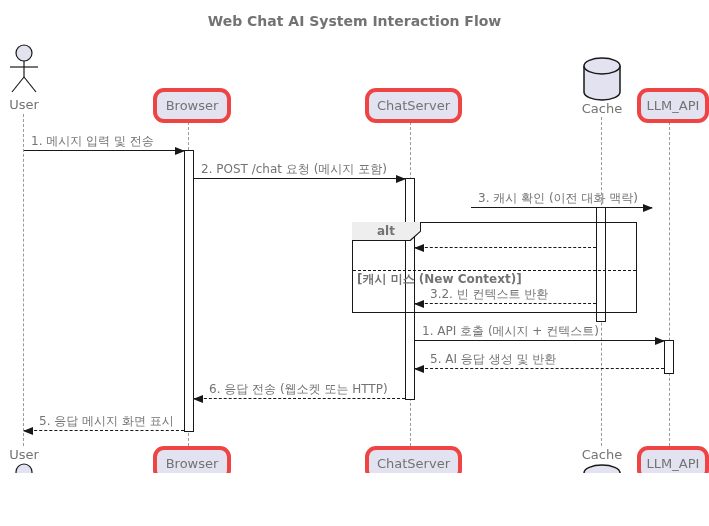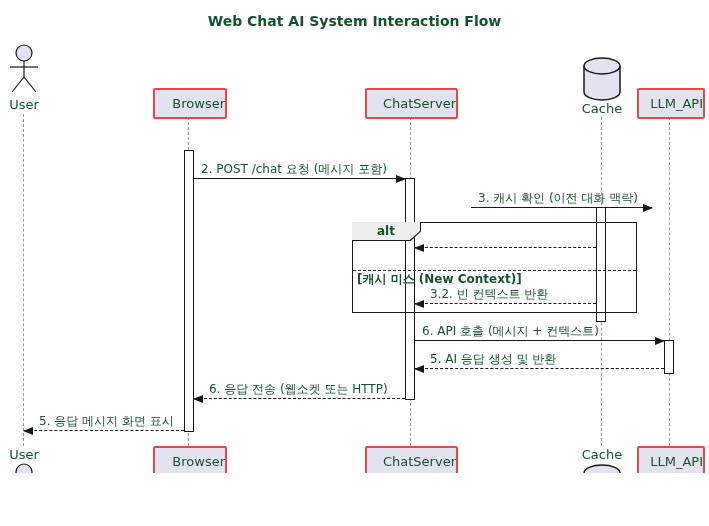--- a/index.html
+++ b/index.html
@@ -1,23 +1,23 @@
 <!DOCTYPE html>
 <html><head>
 <meta charset="utf-8">
 <style>
   html,body{margin:0;padding:0;background:#ffffff;}
   #canvas{
     position:relative;width:709px;height:473px;background:#ffffff;overflow:hidden;
-    font-family:"DejaVu Sans","Liberation Sans",sans-serif;color:#14532d;text-decoration:underline;
+    font-family:"DejaVu Sans","Liberation Sans",sans-serif;color:#737373;text-decoration:underline;
   }
   .title{position:absolute;top:13px;left:0;width:100%;text-align:center;
          font-size:14px;font-weight:bold;}
-  .pbox{position:absolute;height:27px;background:#E2E2F0;border:2px solid #ef4444;
-        border-radius:2px;display:flex;align-items:center;justify-content:flex-end;
+  .pbox{position:absolute;height:27px;background:#E2E2F0;border:4px solid #ef4444;
+        border-radius:11px;display:flex;align-items:center;justify-content:center;
         font-size:13px;box-sizing:content-box;}
   .plabel{position:absolute;font-size:13px;text-align:center;height:15px;line-height:15px;}
   .lifeline{position:absolute;width:0;border-left:1px dashed #9a9a9a;}
   .activation{position:absolute;width:8px;background:#ffffff;border:1px solid #181818;}
   .msg{position:absolute;}
   .msg-label{height:15px;line-height:15px;font-size:12px;white-space:nowrap;}
   .pad-r{padding-left:7px;}
   .pad-l{padding-left:15px;}
   .msg-line{position:relative;margin-top:1px;height:0;}
   .solid{border-top:1px solid #181818;}
@@ -74,20 +74,24 @@
   <svg style="left:582px;top:56px;" width="40" height="46">
     <path d="M2,10 L2,36 A18,8 0 0 0 38,36 L38,10" fill="#E2E2F0" stroke="#181818" stroke-width="1.5"></path>
     <ellipse cx="20" cy="10" rx="18" ry="8" fill="#E2E2F0" stroke="#181818" stroke-width="1.5"></ellipse>
   </svg>
   <div class="plabel" style="left:578px;top:101px;width:48px;">Cache</div>
 
   <div class="pbox" style="left:637px;top:88px;width:64px;">
     <span>LLM_API</span>
   </div>
 
+  <div class="msg" style="left:24px;top:134px;width:160px;">
+    <div class="msg-label pad-r">1. 메시지 입력 및 전송</div>
+    <div class="msg-line solid arr-right"></div>
+  </div>
 
   <div class="msg" style="left:194px;top:162px;width:211px;">
     <div class="msg-label pad-r">2. POST /chat 요청 (메시지 포함)</div>
     <div class="msg-line solid arr-right"></div>
   </div>
 
   <div class="msg" style="left:434px;top:191px;width:181px;margin-left:37px;">
     <div class="msg-label pad-r">3. 캐시 확인 (이전 대화 맥락)</div>
     <div class="msg-line solid arr-right"></div>
   </div>
@@ -95,21 +99,21 @@
   <div class="msg" style="left:415px;top:246px;width:181px;">
     <div class="msg-line dashed arr-left"></div>
   </div>
 
   <div class="msg" style="left:415px;top:287px;width:181px;">
     <div class="msg-label pad-l">3.2. 빈 컨텍스트 반환</div>
     <div class="msg-line dashed arr-left"></div>
   </div>
 
   <div class="msg" style="left:415px;top:324px;width:249px;">
-    <div class="msg-label pad-r">6. API 호출 (메시지 + 컨텍스트)</div>
+    <div class="msg-label pad-r">1. API 호출 (메시지 + 컨텍스트)</div>
     <div class="msg-line solid arr-right"></div>
   </div>
 
   <div class="msg" style="left:415px;top:352px;width:249px;">
     <div class="msg-label pad-l">5. AI 응답 생성 및 반환</div>
     <div class="msg-line dashed arr-left"></div>
   </div>
 
   <div class="msg" style="left:194px;top:382px;width:211px;">
     <div class="msg-label pad-l">6. 응답 전송 (웹소켓 또는 HTTP)</div>

